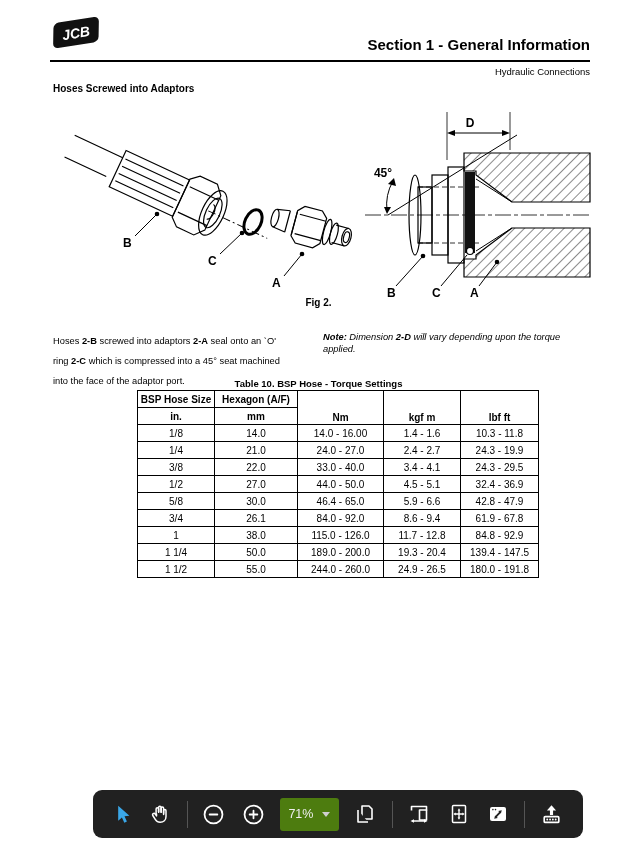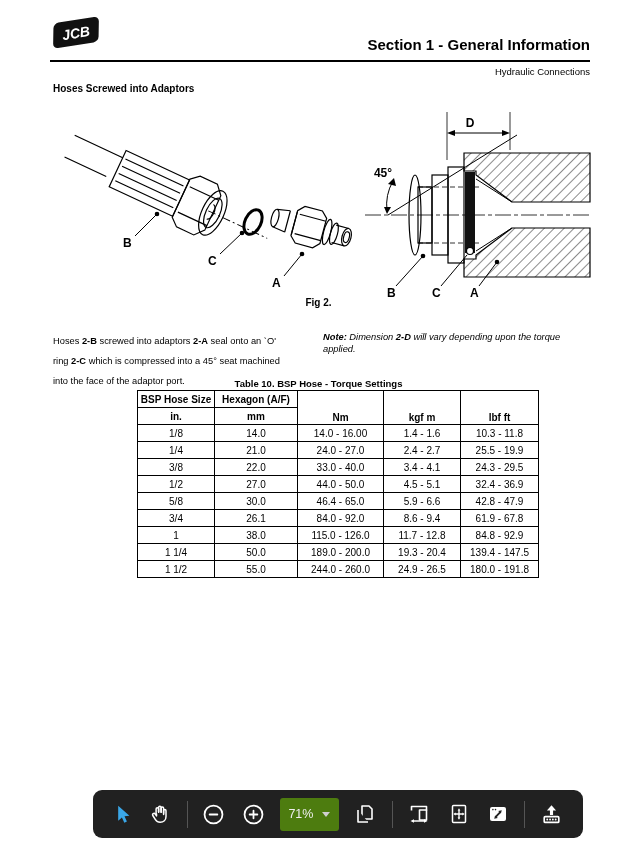--- a/index.html
+++ b/index.html
@@ -183,21 +183,21 @@
         <td>14.0</td>
         <td>14.0 - 16.00</td>
         <td>1.4 - 1.6</td>
         <td>10.3 - 11.8</td>
       </tr>
   <tr>
         <td>1/4</td>
         <td>21.0</td>
         <td>24.0 - 27.0</td>
         <td>2.4 - 2.7</td>
-        <td>25.5 - 19.9</td>
+        <td>24.3 - 19.9</td>
       </tr>
   <tr>
         <td>3/8</td>
         <td>22.0</td>
         <td>33.0 - 40.0</td>
         <td>3.4 - 4.1</td>
         <td>24.3 - 29.5</td>
       </tr>
   <tr>
         <td>1/2</td>

